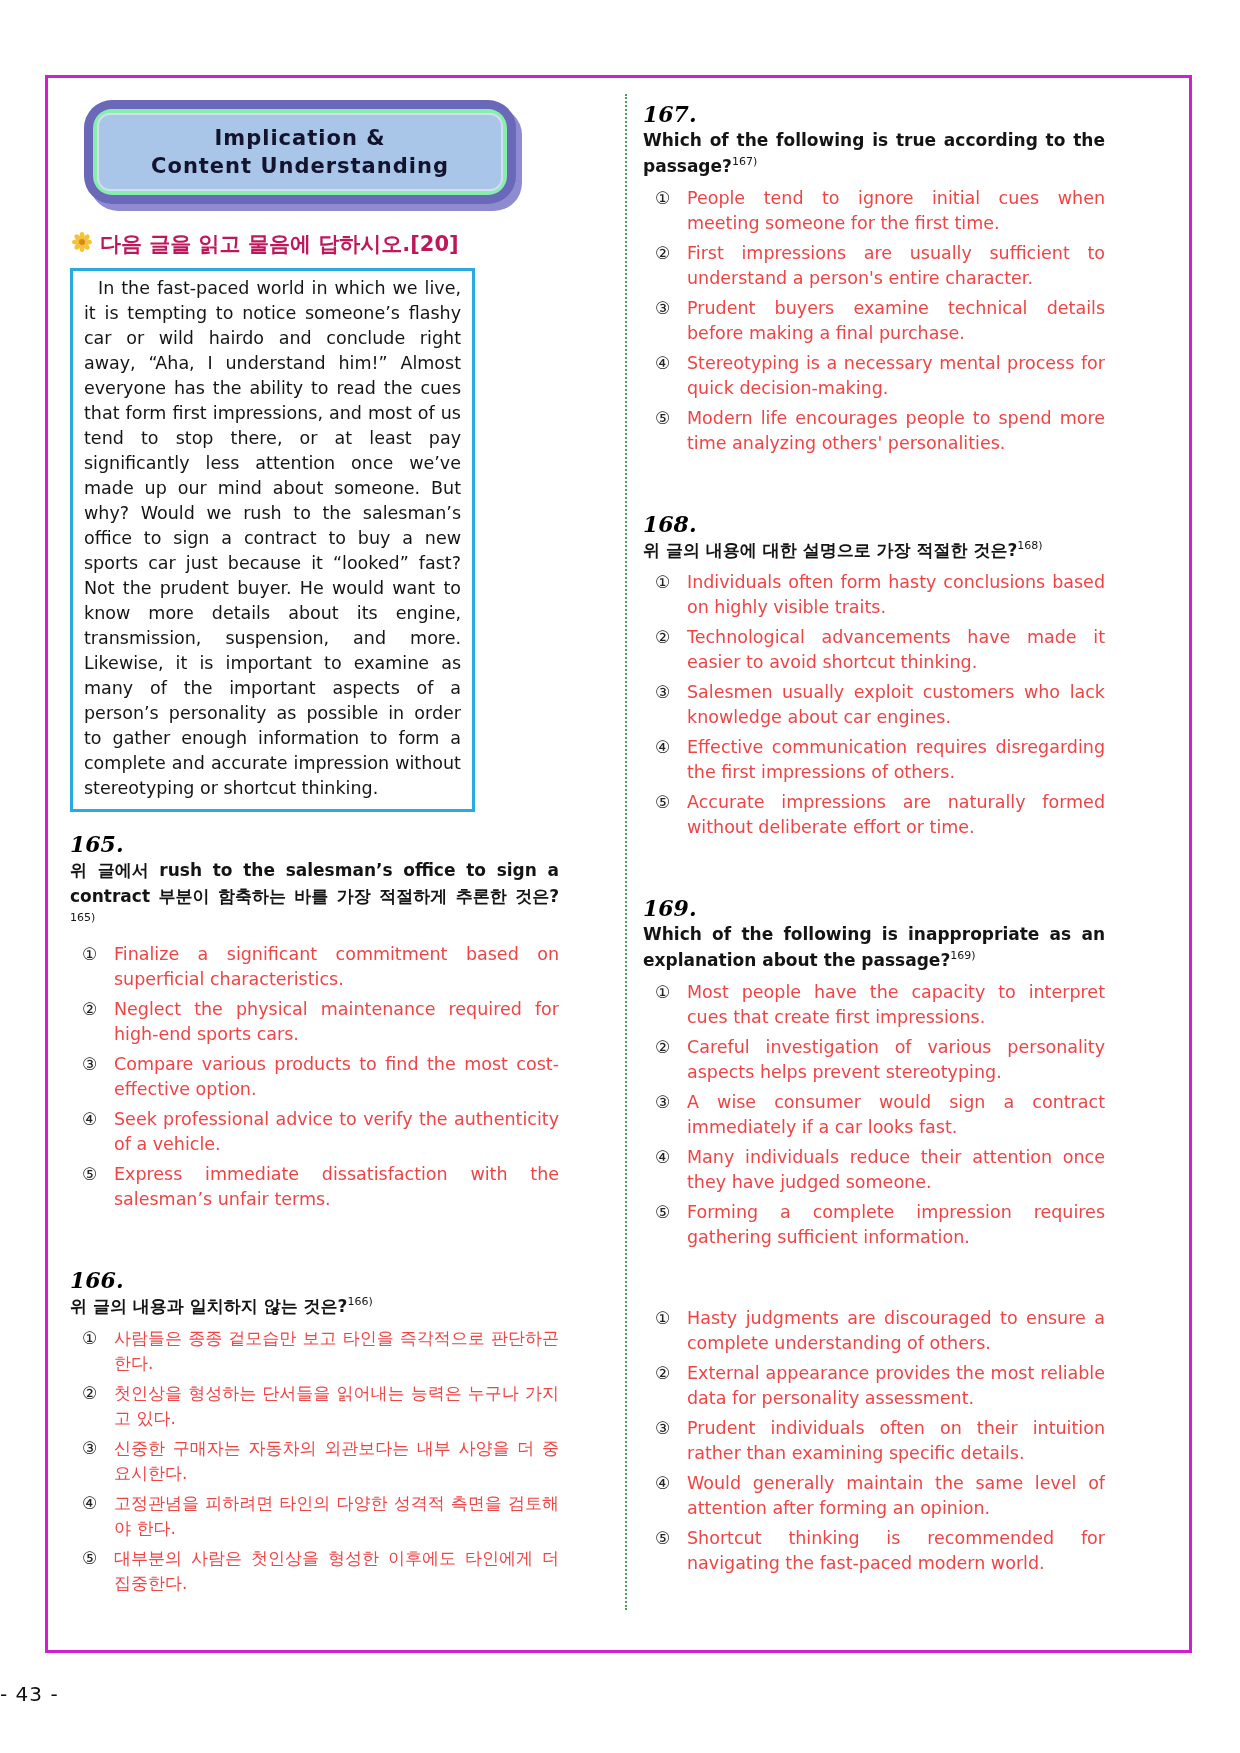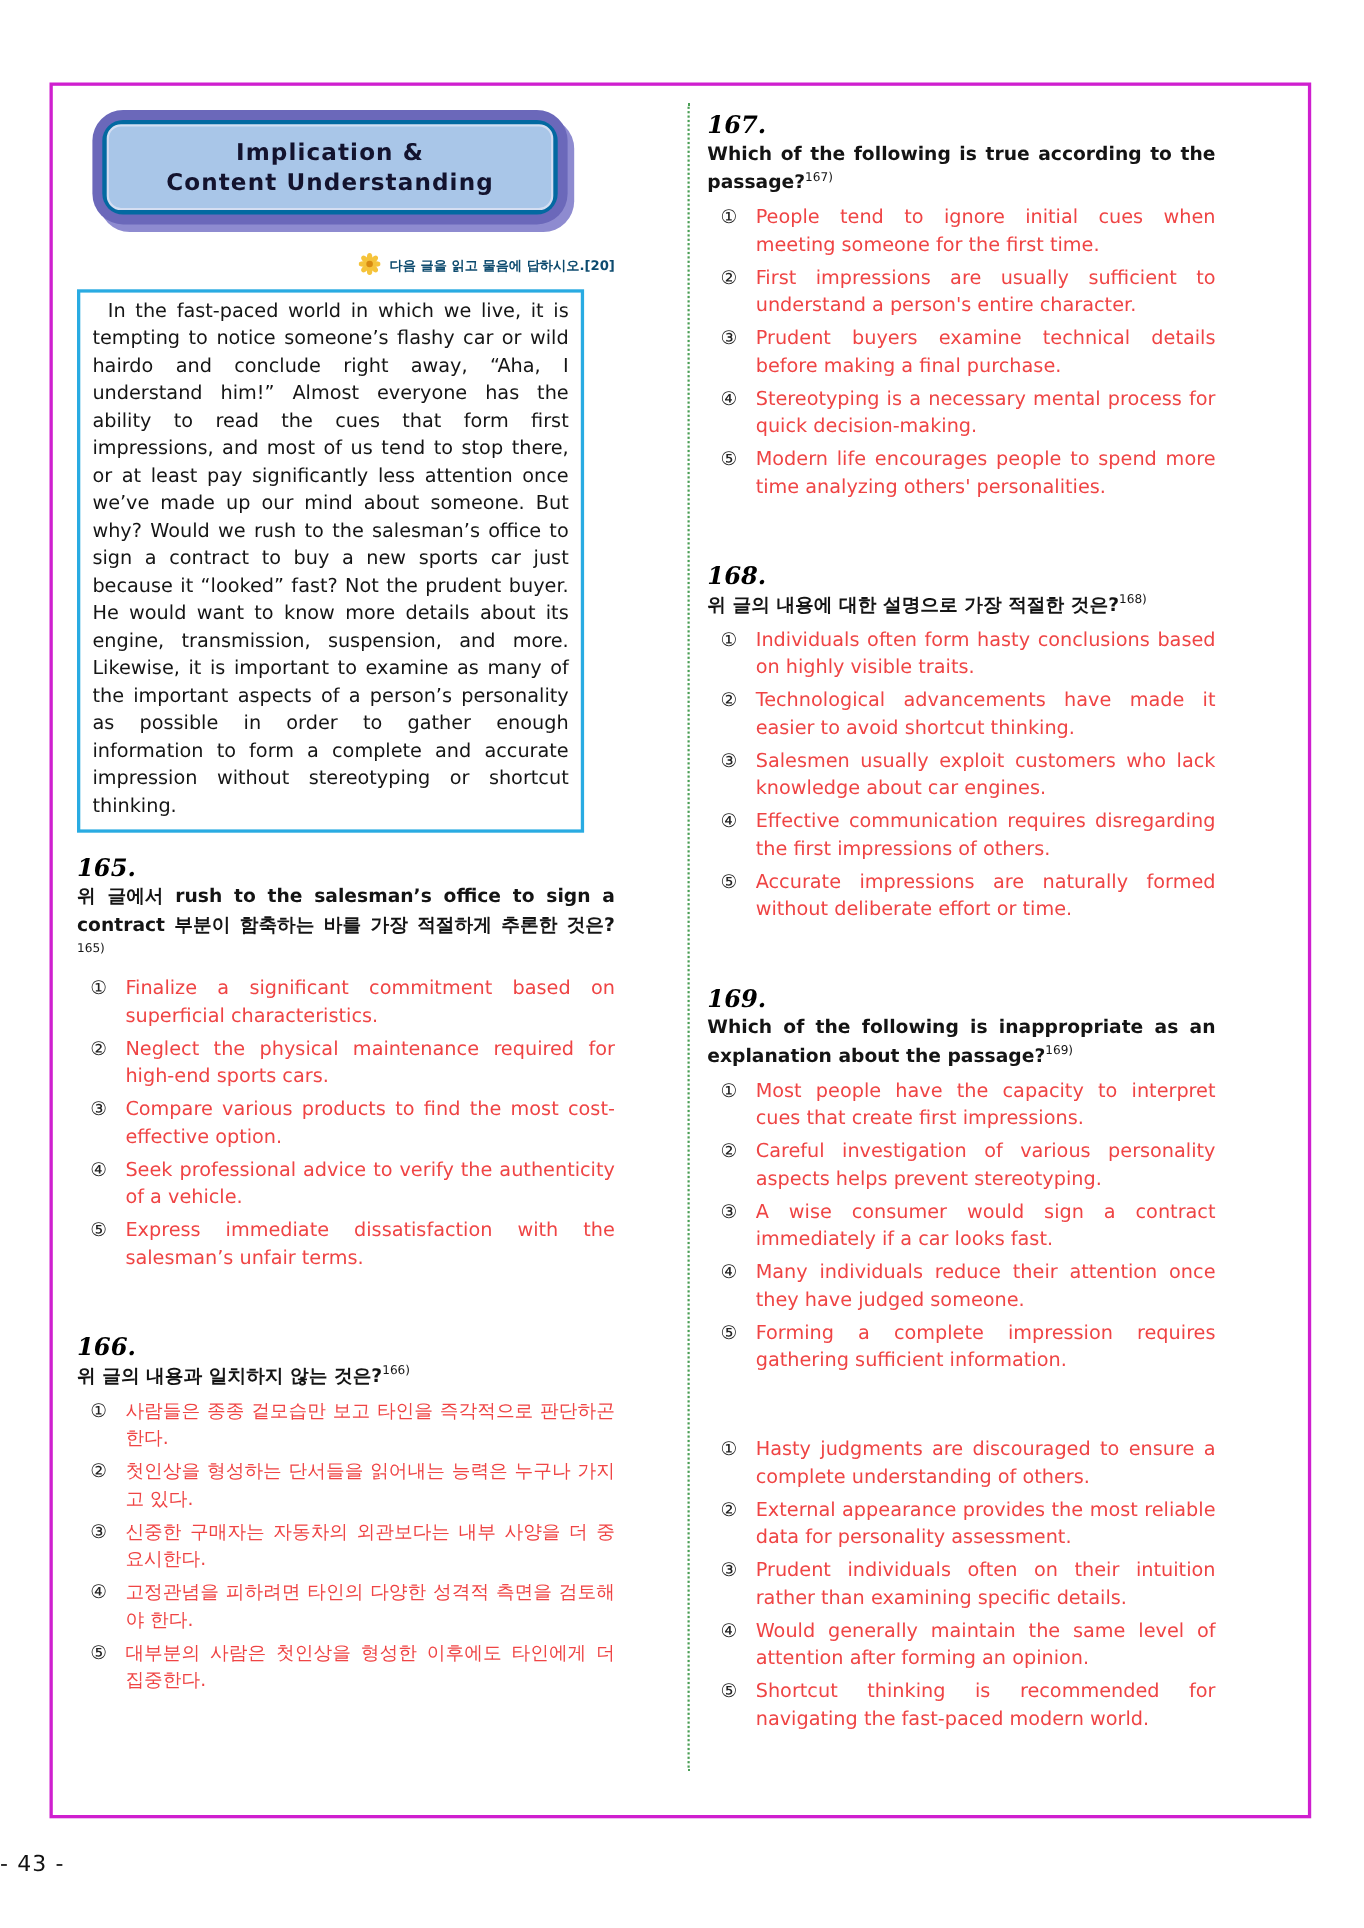--- a/index.html
+++ b/index.html
@@ -22,37 +22,37 @@
   .col-right {
     flex:1; box-sizing:border-box; padding:24px 84px 0 16px;
   }
 
   
   .title-outer {
     margin-left:14px; width:432px; box-sizing:border-box;
     background:#6b68ba; border-radius:28px; padding:9px;
     box-shadow:6px 7px 0 #8e8bd0;
   }
-  .title-mid { background:#0369a1; border-radius:19px; padding:4px; }
+  .title-mid { background:#86efac; border-radius:19px; padding:4px; }
   .title-inner {
     background:#a9c6e8; border:2px solid #d4def2; border-radius:13px;
     text-align:center; padding:9px 4px; font-weight:bold; font-size:21px;
     line-height:28px; color:#13132e; letter-spacing:1px;
   }
 
   
   .instruction {
     display:flex; align-items:center; gap:8px;
-    margin:26px 0 10px 2px; font-weight:bold; font-size:12px; color:#0c4a6e;justify-content:flex-end;
+    margin:26px 0 10px 2px; font-weight:bold; font-size:21px; color:#be185d;
   }
   .flower { flex:none; display:inline-block; }
 
   
   .passage-box {
-    border:3px solid #29abe2; box-sizing:border-box; width:461px;
+    border:3px solid #29abe2; box-sizing:border-box; width:405px;
     padding:5px 11px 8px 11px; background:#fff;
   }
   .passage-text {
     font-size:17.5px; line-height:25px; text-align:justify; color:#151515;
     text-indent:14px;
   }
 
   
   .question { margin-top:56px; }
   .question.first { margin-top:20px; }

